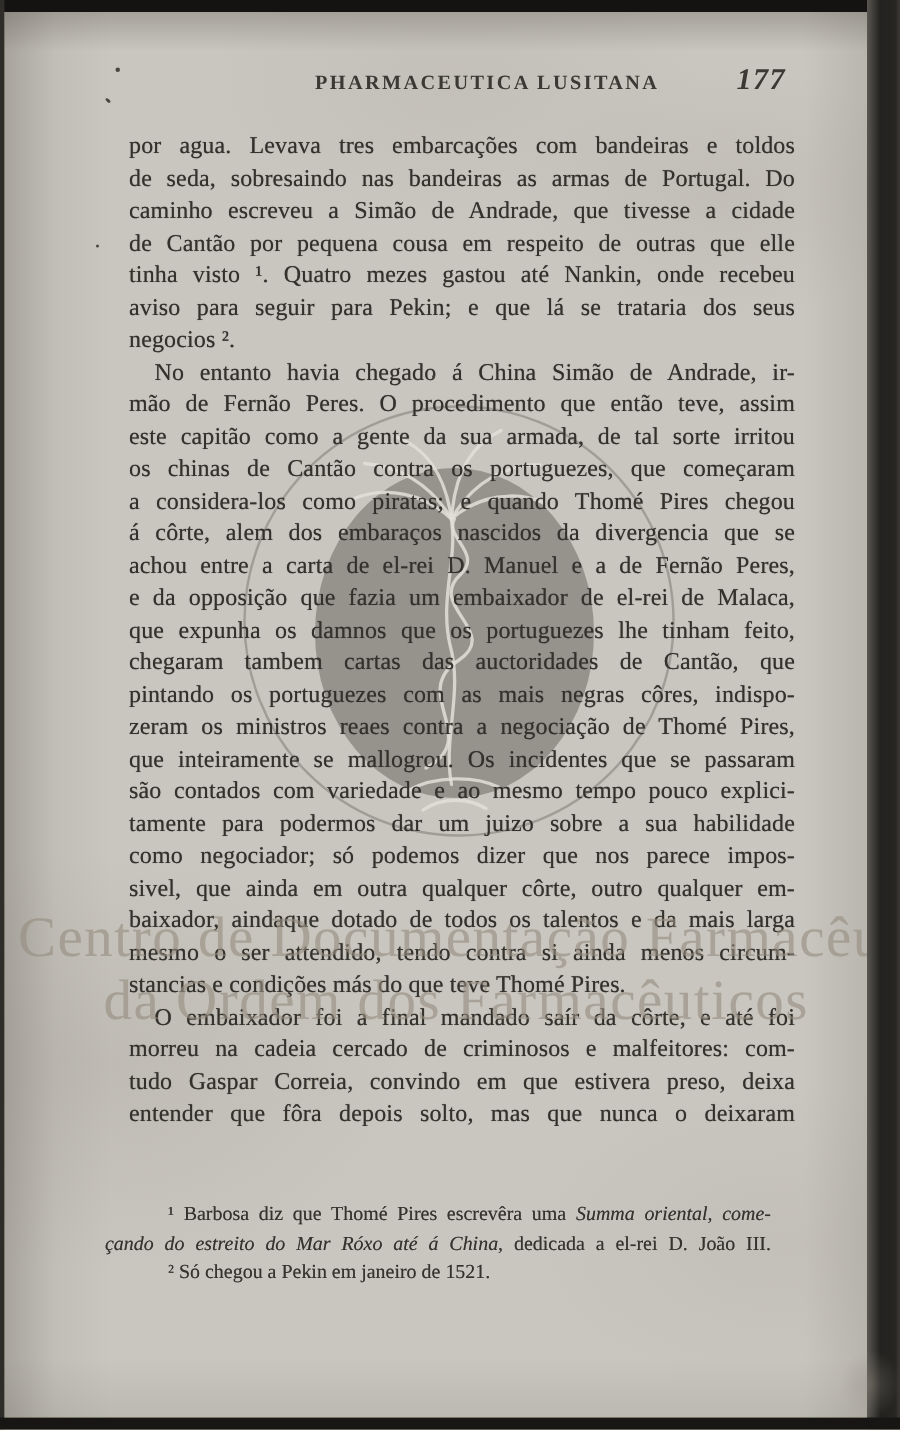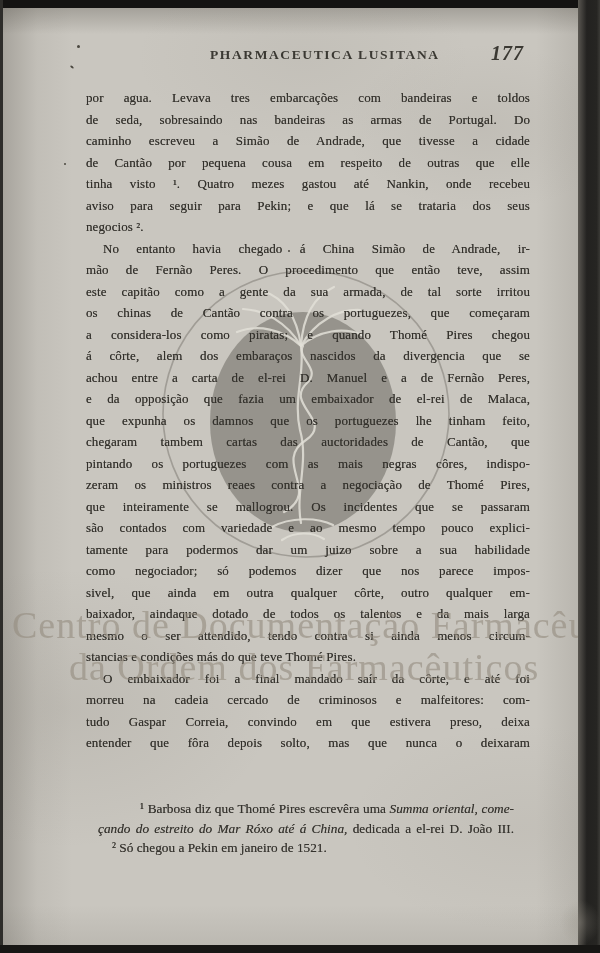--- a/index.html
+++ b/index.html
@@ -29,28 +29,28 @@
     background:linear-gradient(to right,#5a5751,#232220 40%,#262522 85%,#3b3a36);}
   #corner-blotch{left:560px;top:900px;width:40px;height:45px;
     background:radial-gradient(closest-side,rgba(150,145,135,0.35),rgba(0,0,0,0));}
   
   #header-title{position:absolute;left:210px;top:47px;font-size:13.5px;font-weight:bold;
     letter-spacing:1.6px;color:#3b3933;white-space:nowrap;}
   #page-number{position:absolute;left:491px;top:42px;font-size:20px;font-weight:bold;
     color:#3b3933;letter-spacing:1px;font-style:italic;}
   #body-text{position:absolute;left:86px;top:87px;width:444px;color:#33312c;
     text-shadow:0 0 0.5px rgba(45,42,36,0.65);}
-  .bline{height:21.5px;line-height:21.5px;font-size:13px;letter-spacing:0.1px;
+  .bline{height:21.5px;line-height:21.5px;font-size:16px;letter-spacing:0.1px;
     text-align:justify;text-align-last:left;white-space:normal;}
   .bline.just{text-align-last:justify;}
   .bline.ind{text-indent:17px;}
   #footnotes{position:absolute;left:70px;top:799px;width:444px;color:#35332e;
     text-shadow:0 0 0.4px rgba(45,42,36,0.6);}
   .fline{height:19.5px;line-height:19.5px;font-size:13.3px;text-align:justify;text-align-last:left;}
-  .fline.just{text-align-last:justify;margin-left:28px;}
+  .fline.just{text-align-last:justify;}
   .fline.ind{text-indent:42px;}
   .it{font-style:italic;}
   
   #stamp{position:absolute;left:0;top:0;pointer-events:none;}
   
   #watermark{position:absolute;left:3px;top:598px;width:575px;height:105px;overflow:hidden;
     pointer-events:none;}
   .wm{position:absolute;font-family:"Liberation Serif",serif;font-size:38px;
     color:rgba(148,141,128,0.62);white-space:nowrap;letter-spacing:1px;}
   #wm1{left:9px;top:5px;}

